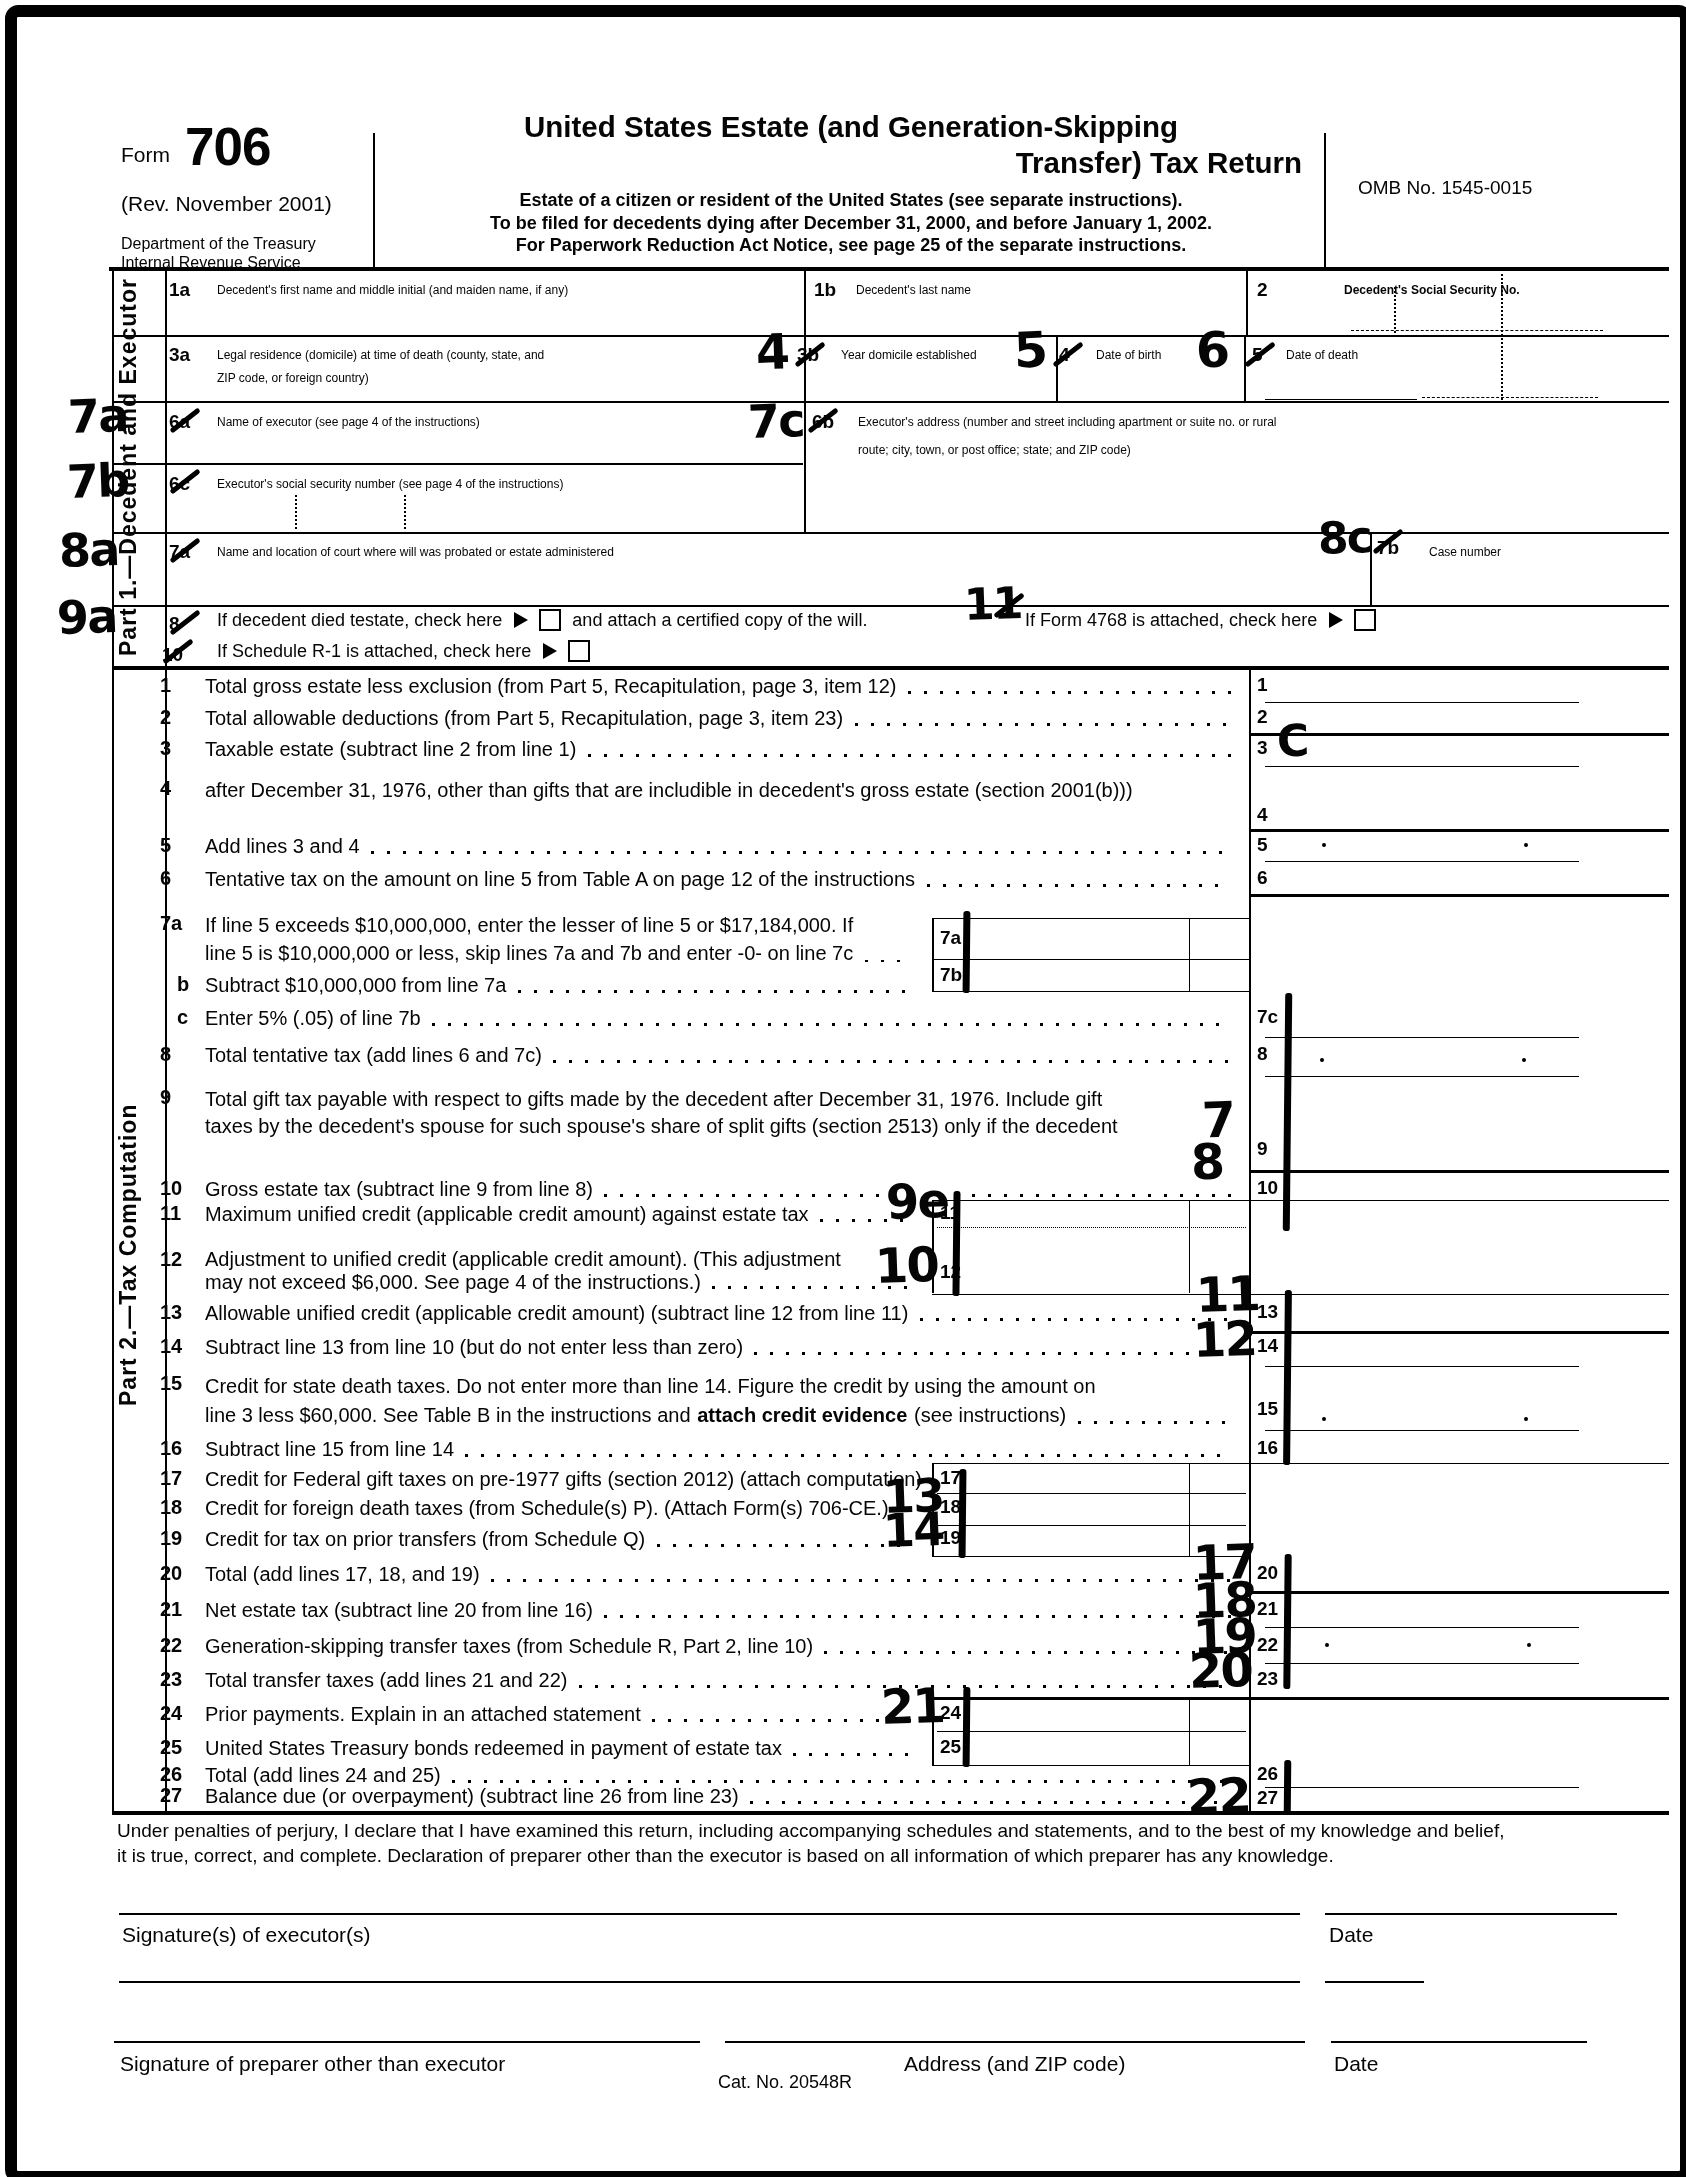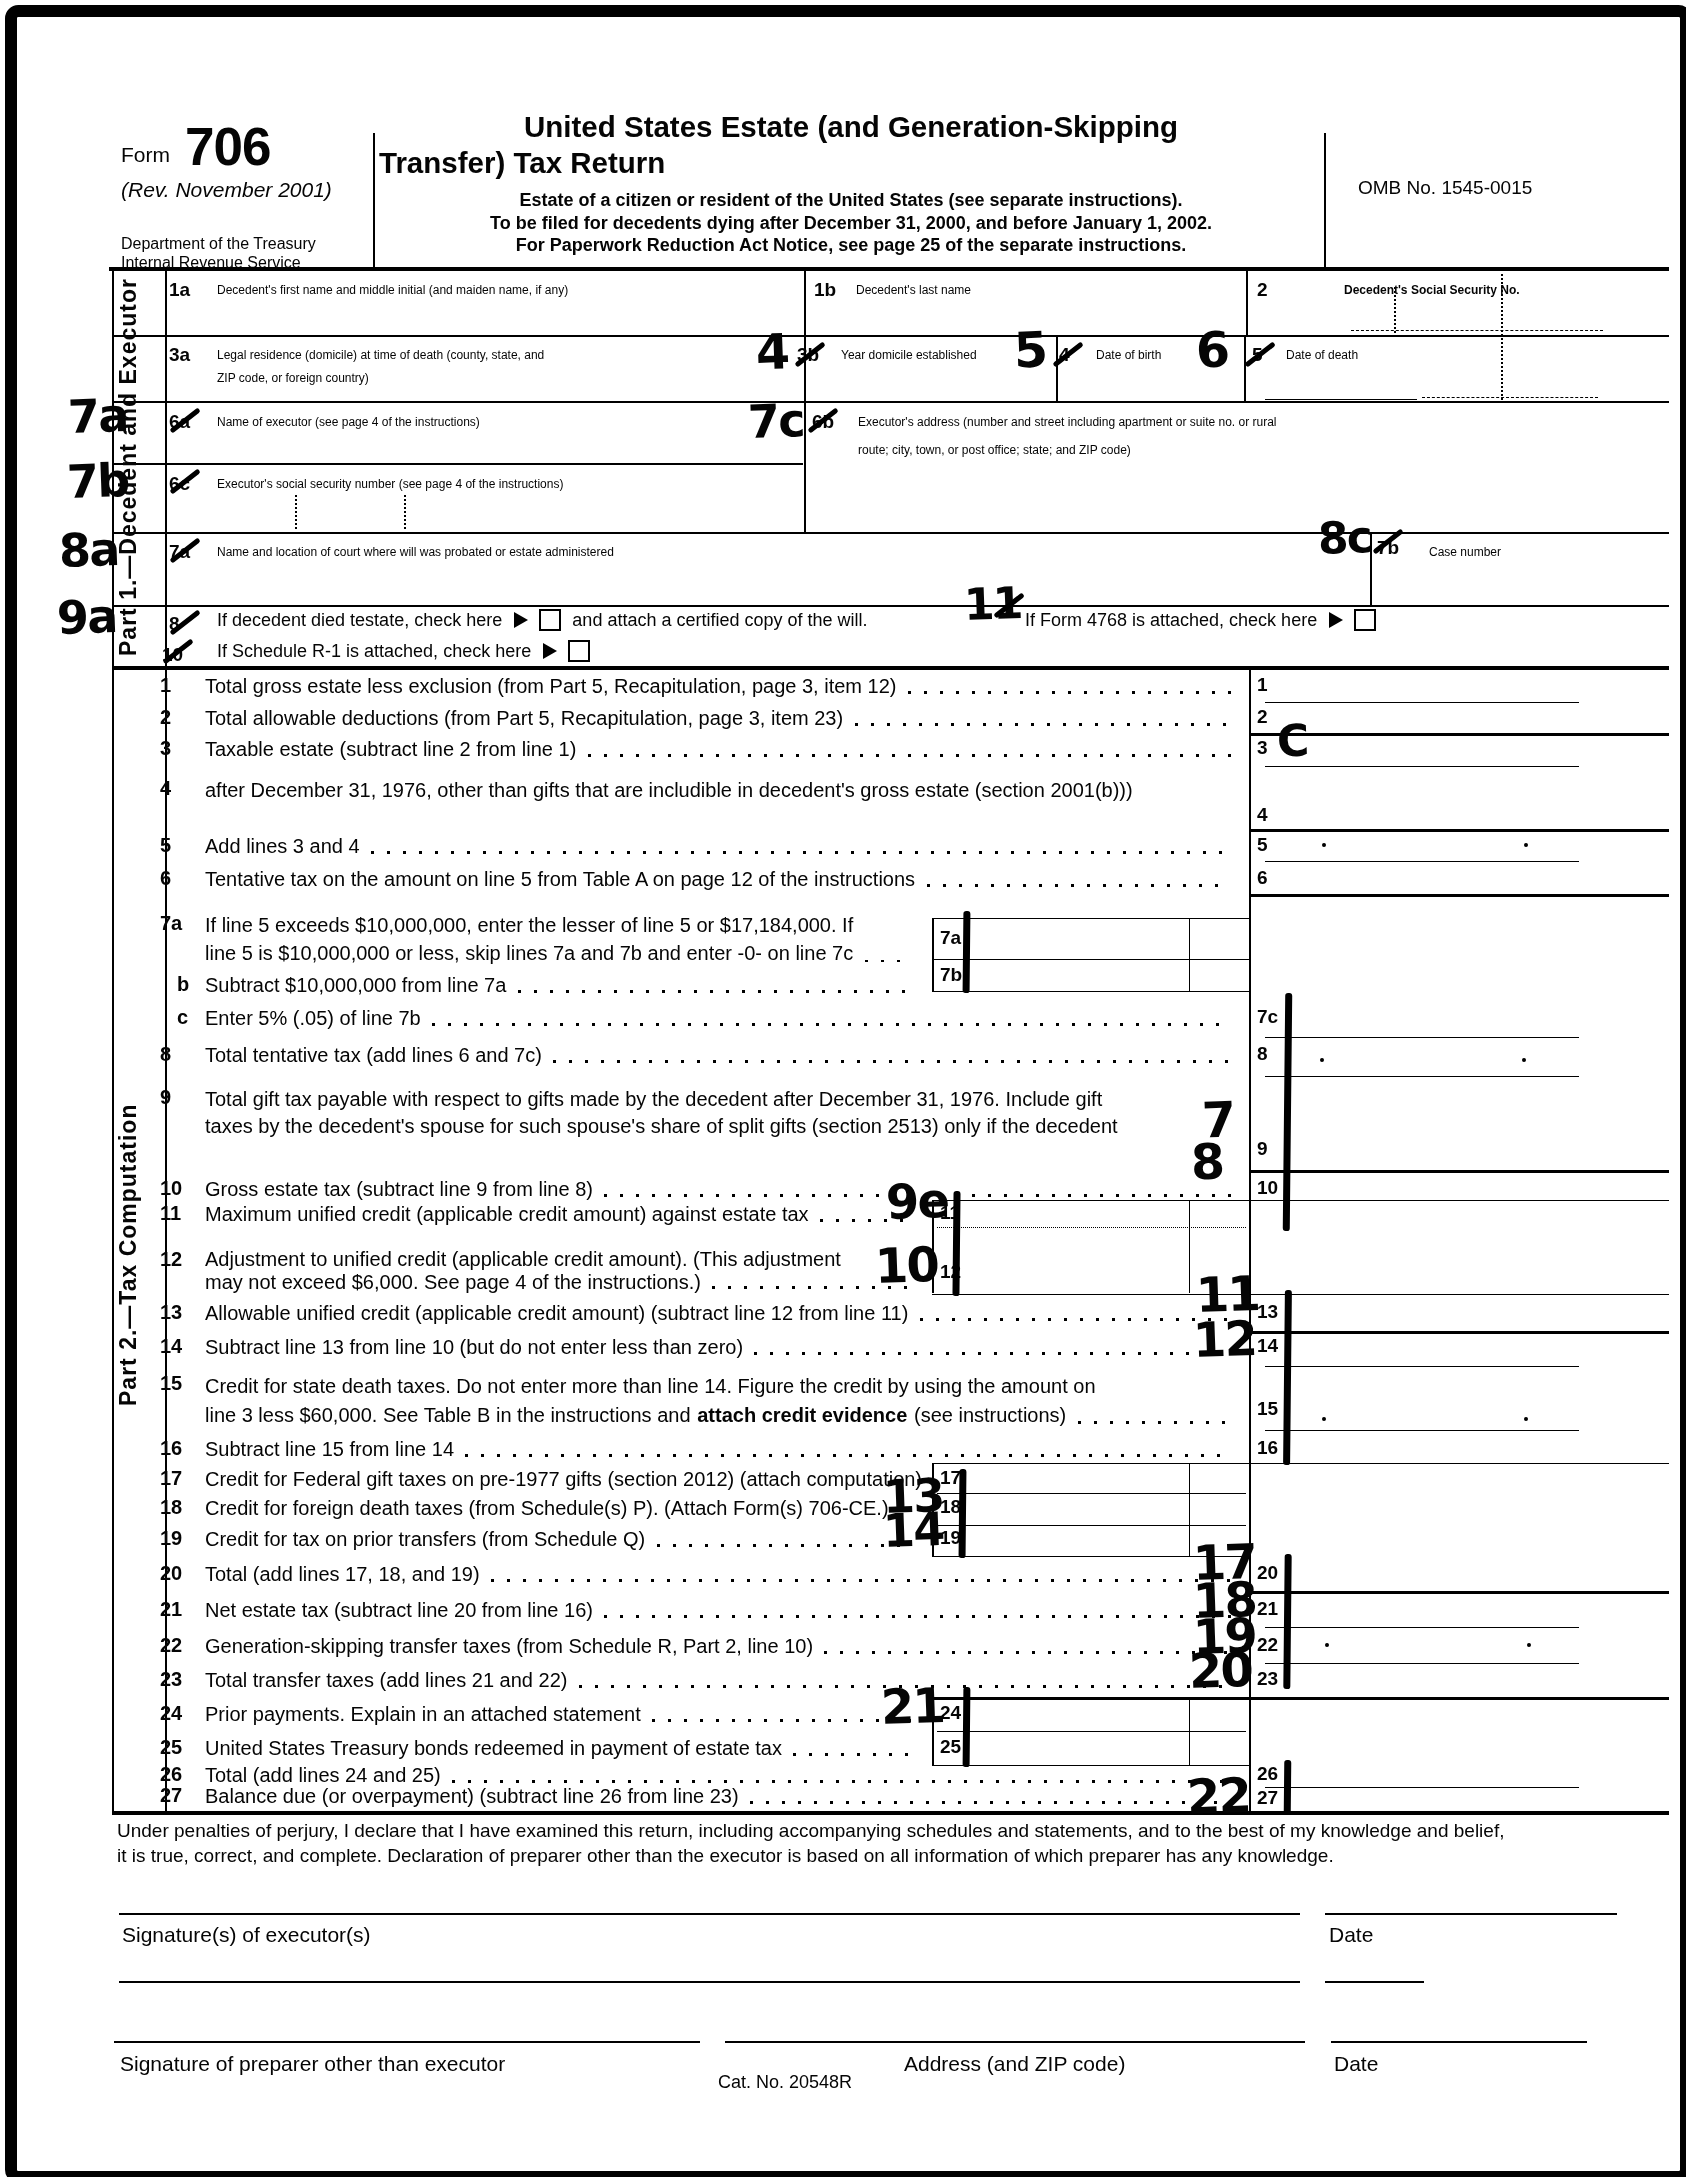--- a/index.html
+++ b/index.html
@@ -49,26 +49,26 @@
   .hgrp .cb,.hgrp .arr{position:static;flex:none;}
 </style>
 </head>
 <body>
 
 <div class="page">
   <div class="frame"></div>
 
   <div class="abs" style="left:121px;top:143px;font-size:21px;">Form</div>
   <div class="abs bold" style="left:185px;top:116px;font-size:53px;letter-spacing:-1px;">706</div>
-  <div class="abs" style="left:121px;top:178px;font-size:21px;font-style:italic;">(Rev. November 2001)</div>
+  <div class="abs" style="left:121px;top:192px;font-size:21px;">(Rev. November 2001)</div>
   <div class="abs" style="left:121px;top:235px;font-size:16px;">Department of the Treasury</div>
   <div class="abs" style="left:121px;top:254px;font-size:16px;">Internal Revenue Service</div>
   <div class="vl" style="left:373px;top:133px;height:136px;"></div>
   <div class="abs bold" style="left:379px;top:110px;width:944px;text-align:center;font-size:29.5px;">United States Estate (and Generation-Skipping</div>
-  <div class="abs bold" style="left:379px;top:146px;width:944px;text-align:left;font-size:29.5px;">Transfer) Tax Return</div>
+  <div class="abs bold" style="left:358px;top:146px;width:944px;text-align:right;font-size:29.5px;">Transfer) Tax Return</div>
   <div class="abs bold" style="left:379px;top:190px;width:944px;text-align:center;font-size:18px;">Estate of a citizen or resident of the United States (see separate instructions).</div>
   <div class="abs bold" style="left:379px;top:213px;width:944px;text-align:center;font-size:18px;">To be filed for decedents dying after December 31, 2000, and before January 1, 2002.</div>
   <div class="abs bold" style="left:379px;top:235px;width:944px;text-align:center;font-size:18px;">For Paperwork Reduction Act Notice, see page 25 of the separate instructions.</div>
   <div class="vl" style="left:1324px;top:133px;height:136px;"></div>
   <div class="abs" style="left:1358px;top:177px;font-size:19px;">OMB No. 1545-0015</div>
   <div class="hl th" style="left:109px;top:267px;width:1560px;"></div>
 
   <div class="vl" style="left:112px;top:267px;height:1546px;"></div>
   <div class="vl" style="left:165px;top:267px;height:1546px;"></div>
   <div class="hl" style="left:112px;top:335px;width:1557px;"></div>

